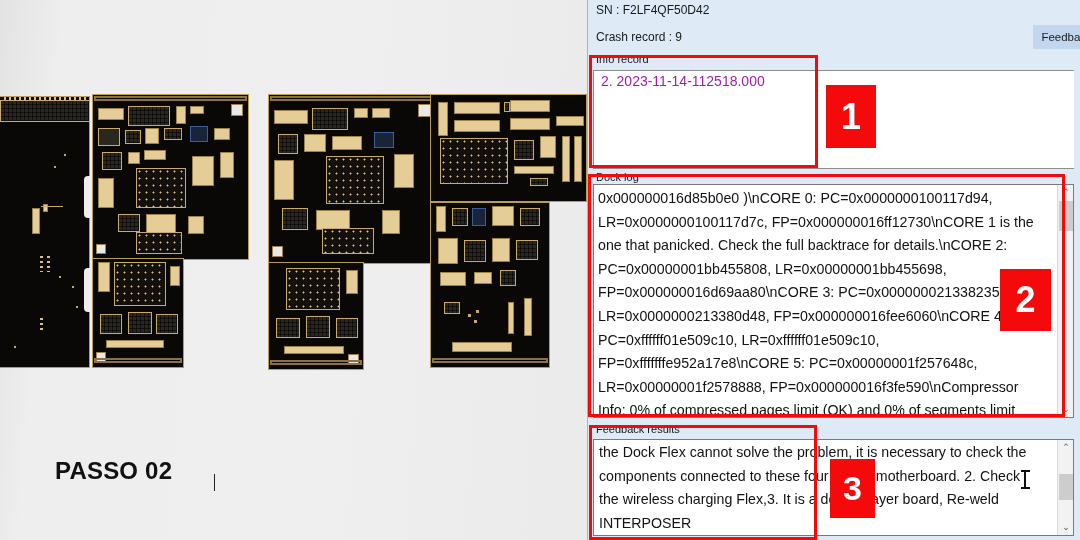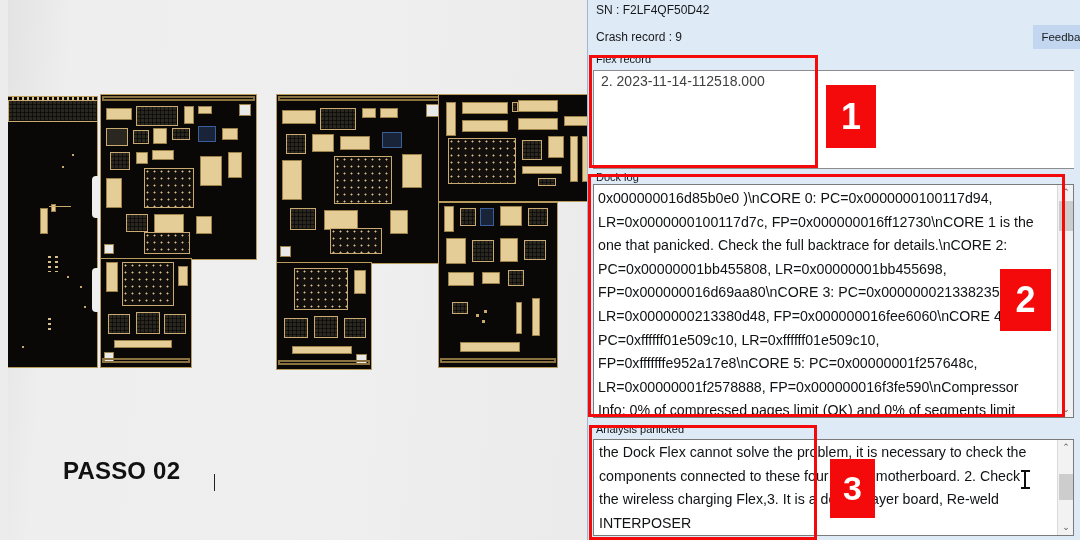--- a/index.html
+++ b/index.html
@@ -17,21 +17,21 @@
     position: relative;
     width: 1080px;
     height: 540px;
     background: #ececec;
     overflow: hidden;
   }
 
   
   #left-pane {
     position: absolute;
-    left: 8px; top: 0;
+    left: 0; top: 0;
     width: 587px; height: 540px;
     background: linear-gradient(95deg, #e3e3e3 0%, #eeeeee 10%, #efefef 55%, #eaeaea 100%);
     overflow: hidden;
     padding-left: 25px;
   }
   .board {
     position: absolute;
     background: #0a0806;
     overflow: hidden;
   }
@@ -145,21 +145,21 @@
     border: 1px solid #8d8d8d;
     border-right: none;
     box-sizing: border-box;
     overflow: hidden;
   }
   .record-item {
     height: 21px;
     line-height: 21px;
     font-size: 14px;
     padding-left: 7px;
-    color: #404040;
+    color: #a21caf;
     font-family: "Liberation Sans", sans-serif;
     white-space: nowrap;
   }
   .record-item.selected {
     background: #2b7cd3;
     color: #ffffff;
   }
 
   
   #crash-log-group { left: 2px; top: 172px; width: 487px; height: 248px; }
@@ -407,40 +407,40 @@
 
   <div id="app-pane">
 
     <div class="field-label" id="sn-label">SN : F2LF4QF50D42</div>
 
     <div class="field-label" id="crash-count-label">Crash record : 9</div>
 
     <div id="feedback-btn">Feedback/help record</div>
 
     <div class="groupbox" id="crash-record-group">
-      <div class="group-caption">Flex record</div>
+      <div class="group-caption">Info record</div>
       <div id="crash-record-list">
         <div class="record-item">2. 2023-11-14-112518.000</div>
       </div>
     </div>
 
     <div class="groupbox" id="crash-log-group">
       <div class="group-caption">Dock log</div>
       <div id="crash-log-box">
         <div id="crash-log-text">0x000000016d85b0e0 )\nCORE 0: PC=0x0000000100117d94, LR=0x0000000100117d7c, FP=0x000000016ff12730\nCORE 1 is the one that panicked. Check the full backtrace for details.\nCORE 2: PC=0x00000001bb455808, LR=0x00000001bb455698, FP=0x000000016d69aa80\nCORE 3: PC=0x0000000213382350, LR=0x0000000213380d48, FP=0x000000016fee6060\nCORE 4: PC=0xffffff01e509c10, LR=0xffffff01e509c10, FP=0xfffffffe952a17e8\nCORE 5: PC=0x00000001f257648c, LR=0x00000001f2578888, FP=0x000000016f3fe590\nCompressor Info: 0% of compressed pages limit (OK) and 0% of segments limit (OK) with 0 swapfiles and OK swap space\nTotal cpu_usage: 54810336\nThread task pri cpu_usage</div>
         <div class="scrollbar">
           <div class="sb-arrow up">⌃</div>
           <div class="sb-thumb" style="top:16px; height:30px;"></div>
           <div class="sb-arrow down">⌄</div>
         </div>
       </div>
     </div>
 
     <div class="groupbox" id="analysis-group">
-      <div class="group-caption">Analysis panicked</div>
+      <div class="group-caption">Feedback results</div>
       <div id="analysis-box">
         <div id="analysis-text">the Dock Flex cannot solve the problem, it is necessary to check the components connected to these four on the motherboard. 2. Check the wireless charging Flex,3. It is a double-layer board, Re-weld INTERPOSER</div>
         <div class="scrollbar">
           <div class="sb-arrow up">⌃</div>
           <div class="sb-thumb" style="top:34px; height:26px;"></div>
           <div class="sb-arrow down">⌄</div>
         </div>
       </div>
     </div>
   </div>

